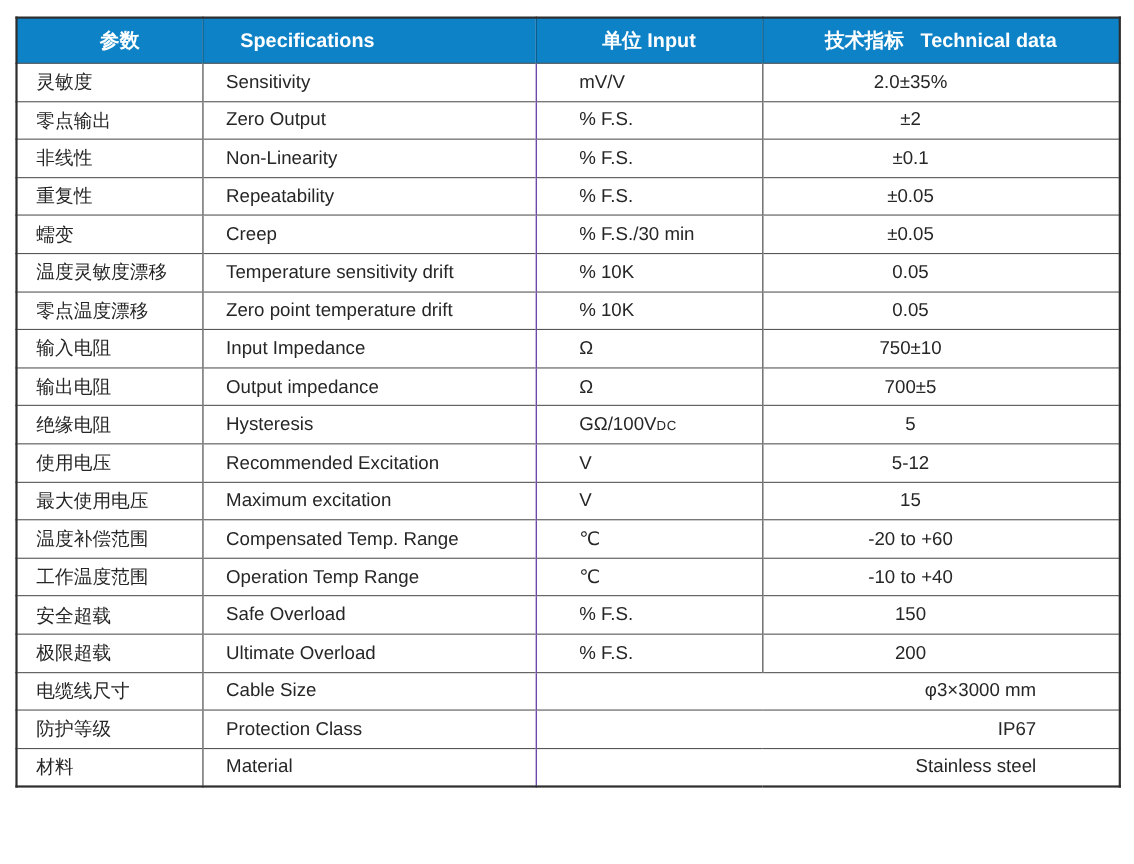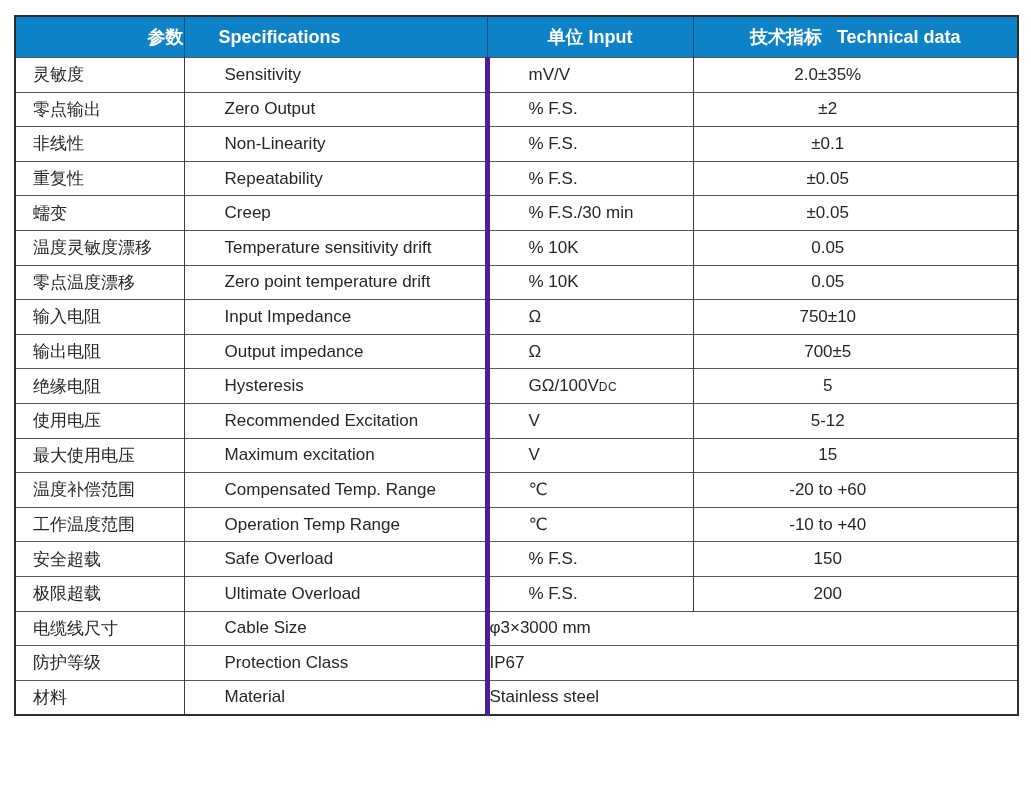--- a/index.html
+++ b/index.html
@@ -35,39 +35,39 @@
 
   thead th {
     background: #0e82c6;
     color: #ffffff;
     height: 40px;
     font-size: 18px;
     font-weight: bold;
     vertical-align: middle;
     padding: 0;
   }
-  th.c1 { text-align: right; padding-left: 18px; border-right: 1px solid rgba(0,0,0,0.35); }
+  th.c1 { text-align: center; padding-left: 18px; border-right: 1px solid rgba(0,0,0,0.35); }
   th.c2 { text-align: center; padding-right: 112px; border-right: 1px solid rgba(0,0,0,0.35); }
   th.c3 { text-align: center; border-right: 1px solid rgba(0,0,0,0.35); }
   th.c4 { text-align: center; }
 
   tbody td {
     height: 33.6px;
     font-size: 17px;
     color: #262626;
     vertical-align: middle;
     padding: 0;
     border-top: 1px solid #565656;
     background: #ffffff;
   }
   td.c1 { padding-left: 17px; border-right: 1px solid #3e3e3e; }
-  td.c2 { padding-left: 40px; border-right: 5px solid #4c1d95; }
+  td.c2 { padding-left: 21px; border-right: 1px solid #4c1d95; }
   td.c3 { padding-left: 39px; border-right: 1px solid #3e3e3e; margin-left: 24px; }
   td.c4 { text-align: center; padding-right: 55px; }
-  td.c34 { text-align: left; padding-right: 75px; }
+  td.c34 { text-align: right; padding-right: 75px; }
   .unit-sub {
     font-size: 12px;
     letter-spacing: 0.5px;
   }
 </style>
 </head>
 <body>
 
 <div class="page">
   <div class="table-wrap">

